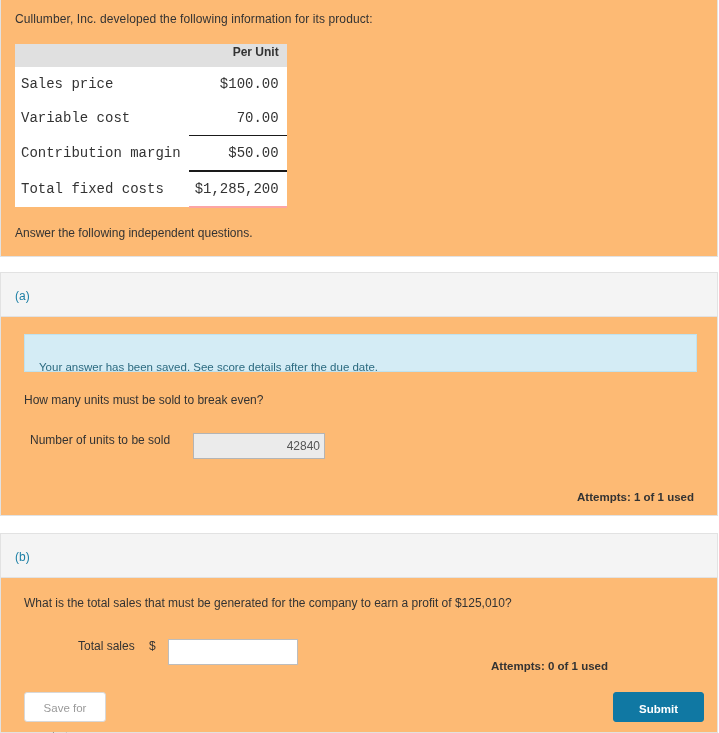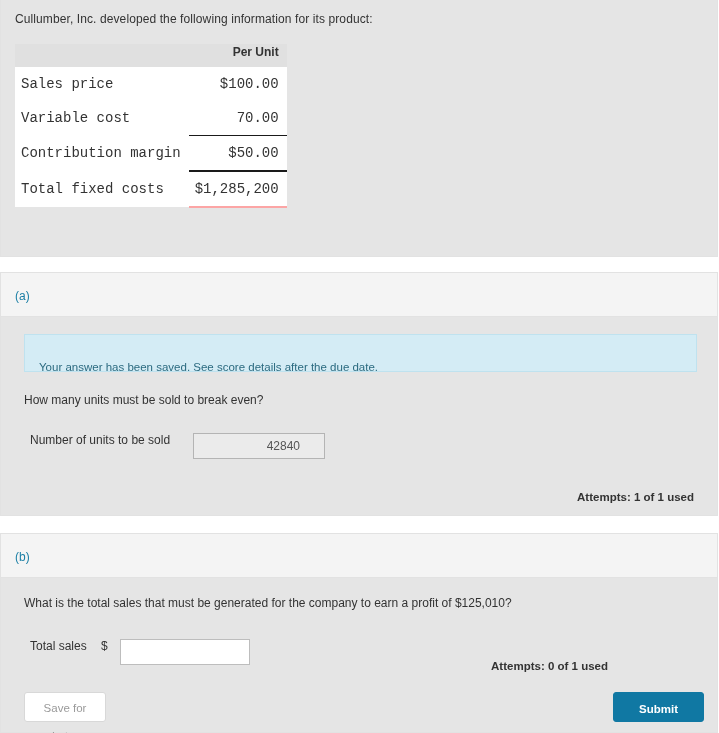--- a/index.html
+++ b/index.html
@@ -21,21 +21,21 @@
     width: 719px;
     height: 733px;
     background: #ffffff;
   }
 
   
   .card {
     position: absolute;
     left: 0;
     right: 1px;
-    background: #e5e5e5;
+    background: #fdba74;
     border: 1px solid #e2e2e2;
     box-sizing: border-box;
   }
 
   
   #intro-card {
     top: -1px;
     height: 258px;
   }
   .intro-text {
@@ -158,35 +158,35 @@
   }
   #answer-row-a { left: 29px; top: 160px; }
   #answer-row-b { left: 29px; top: 105px; }
 
   .answer-label {
     font-size: 12px;
     color: #333333;
     white-space: nowrap;
   }
   #answer-label-a { width: 163px; }
-  #answer-label-b { width: 71px; }
+  #answer-label-b { width: 71px; margin-left: 48px; }
 
   .currency-symbol {
     font-size: 12px;
     color: #333333;
     width: 19px;
     display: inline-block;
   }
 
   .answer-input {
     box-sizing: border-box;
     font-family: "Liberation Sans", sans-serif;
     font-size: 12px;
     text-align: right;
-    padding: 0 24px;
+    padding: 0 4px;
     outline: none;
   }
   .answer-input.disabled {
     width: 132px;
     height: 26px;
     background: #ebebeb;
     border: 1px solid #b4b4b4;
     color: #555555;
   }
   .answer-input.editable {
@@ -271,20 +271,21 @@
           <td class="label">Contribution margin</td>
           <td class="value">$50.00</td>
         </tr>
         <tr class="rule-bot-thick2">
           <td class="label">Total fixed costs</td>
           <td class="value">$1,285,200</td>
         </tr>
       </tbody>
     </table>
 
+    <div class="answer-instructions">Answer the following independent questions.</div>
   </div>
 
   <div class="card" id="part-a-card">
 
     <div class="part-header">
       <span class="part-letter">(a)</span>
     </div>
 
     <div class="saved-banner">
       <span class="saved-banner-text">Your answer has been saved. See score details after the due date.</span>

